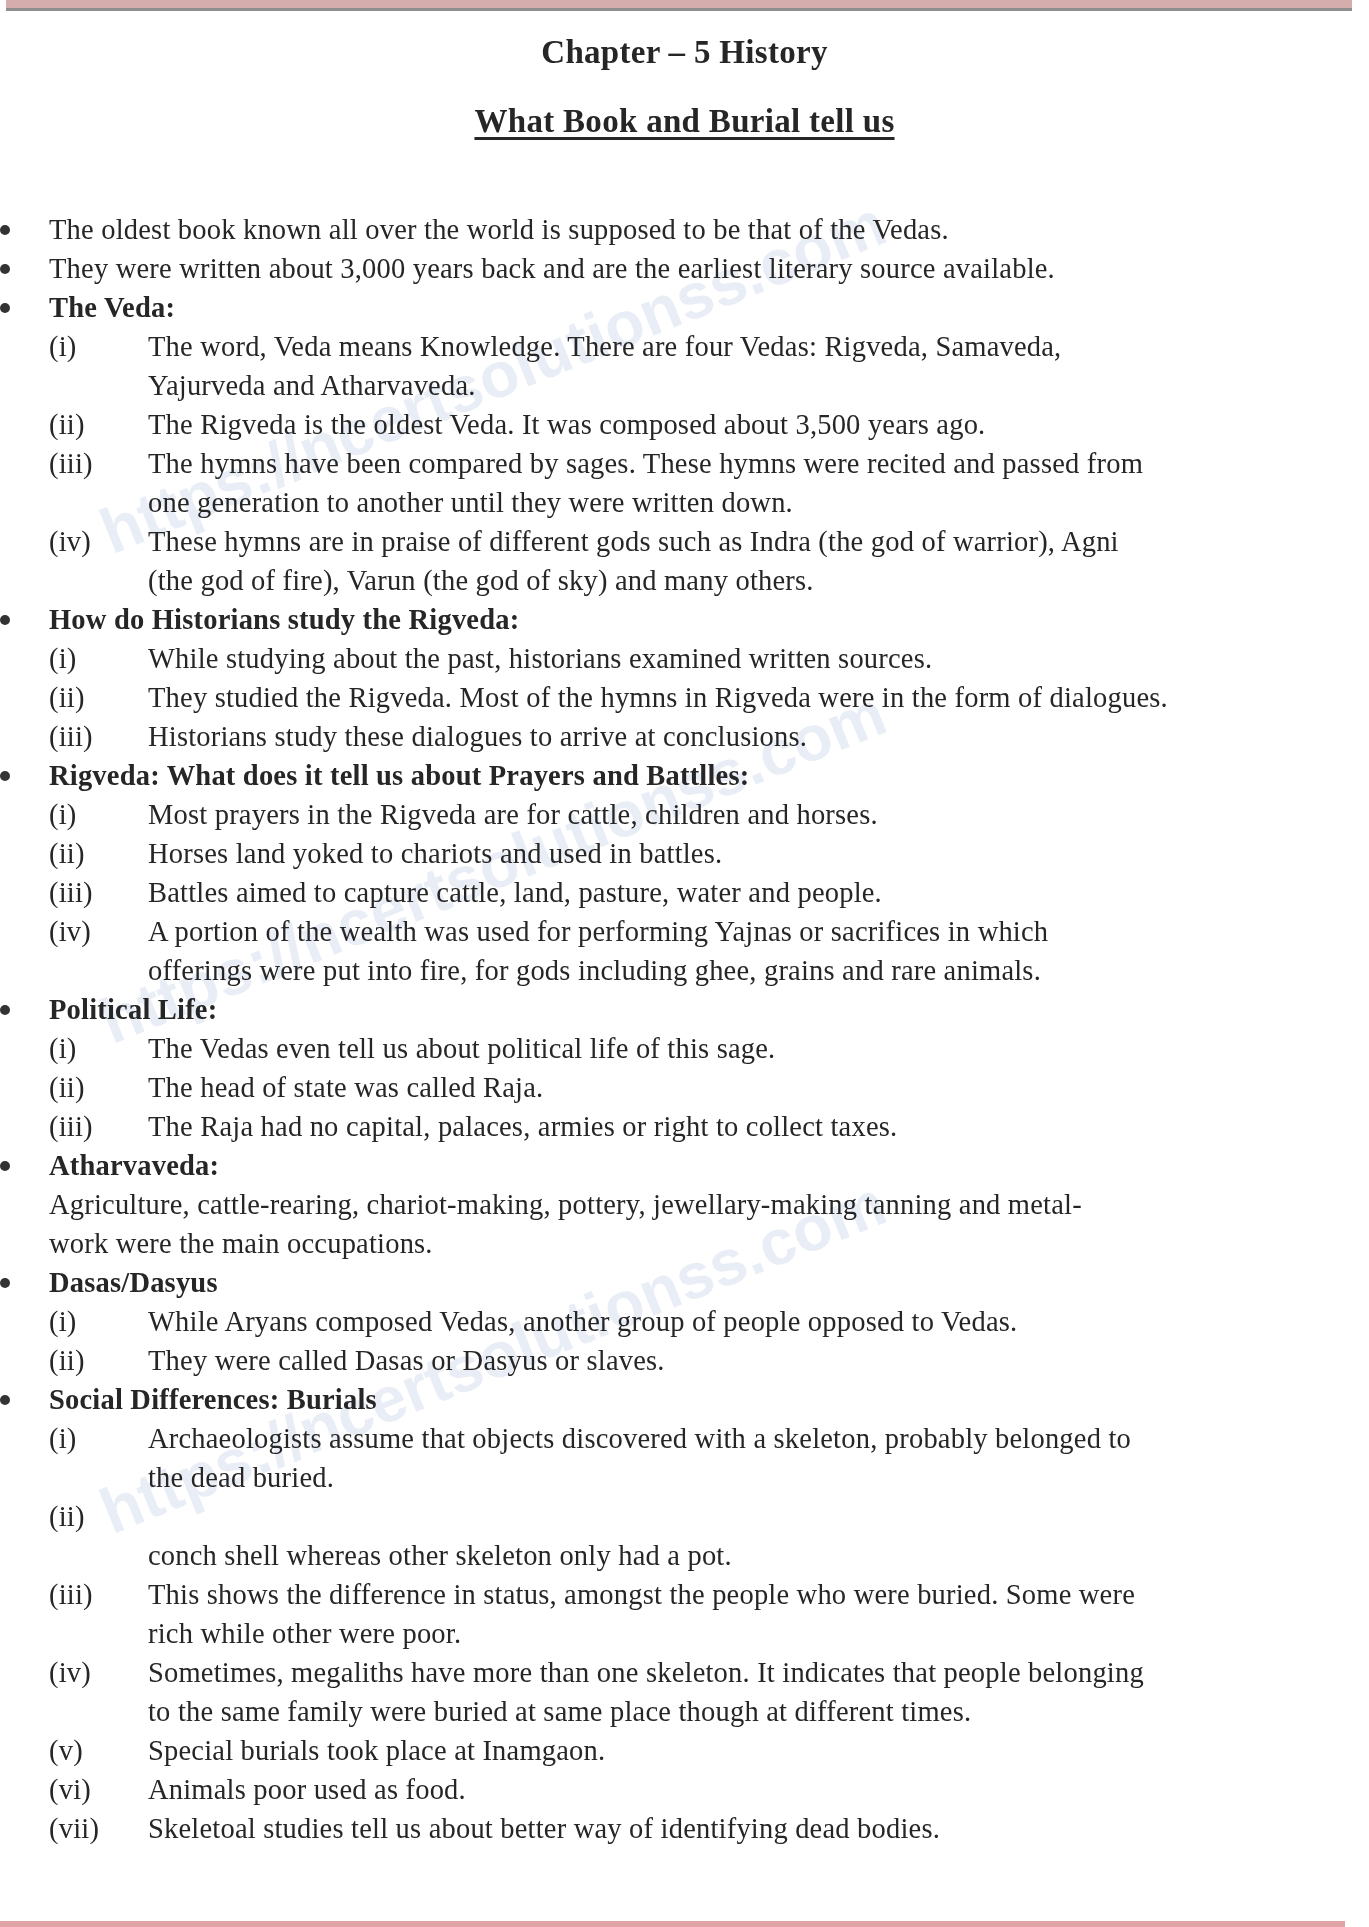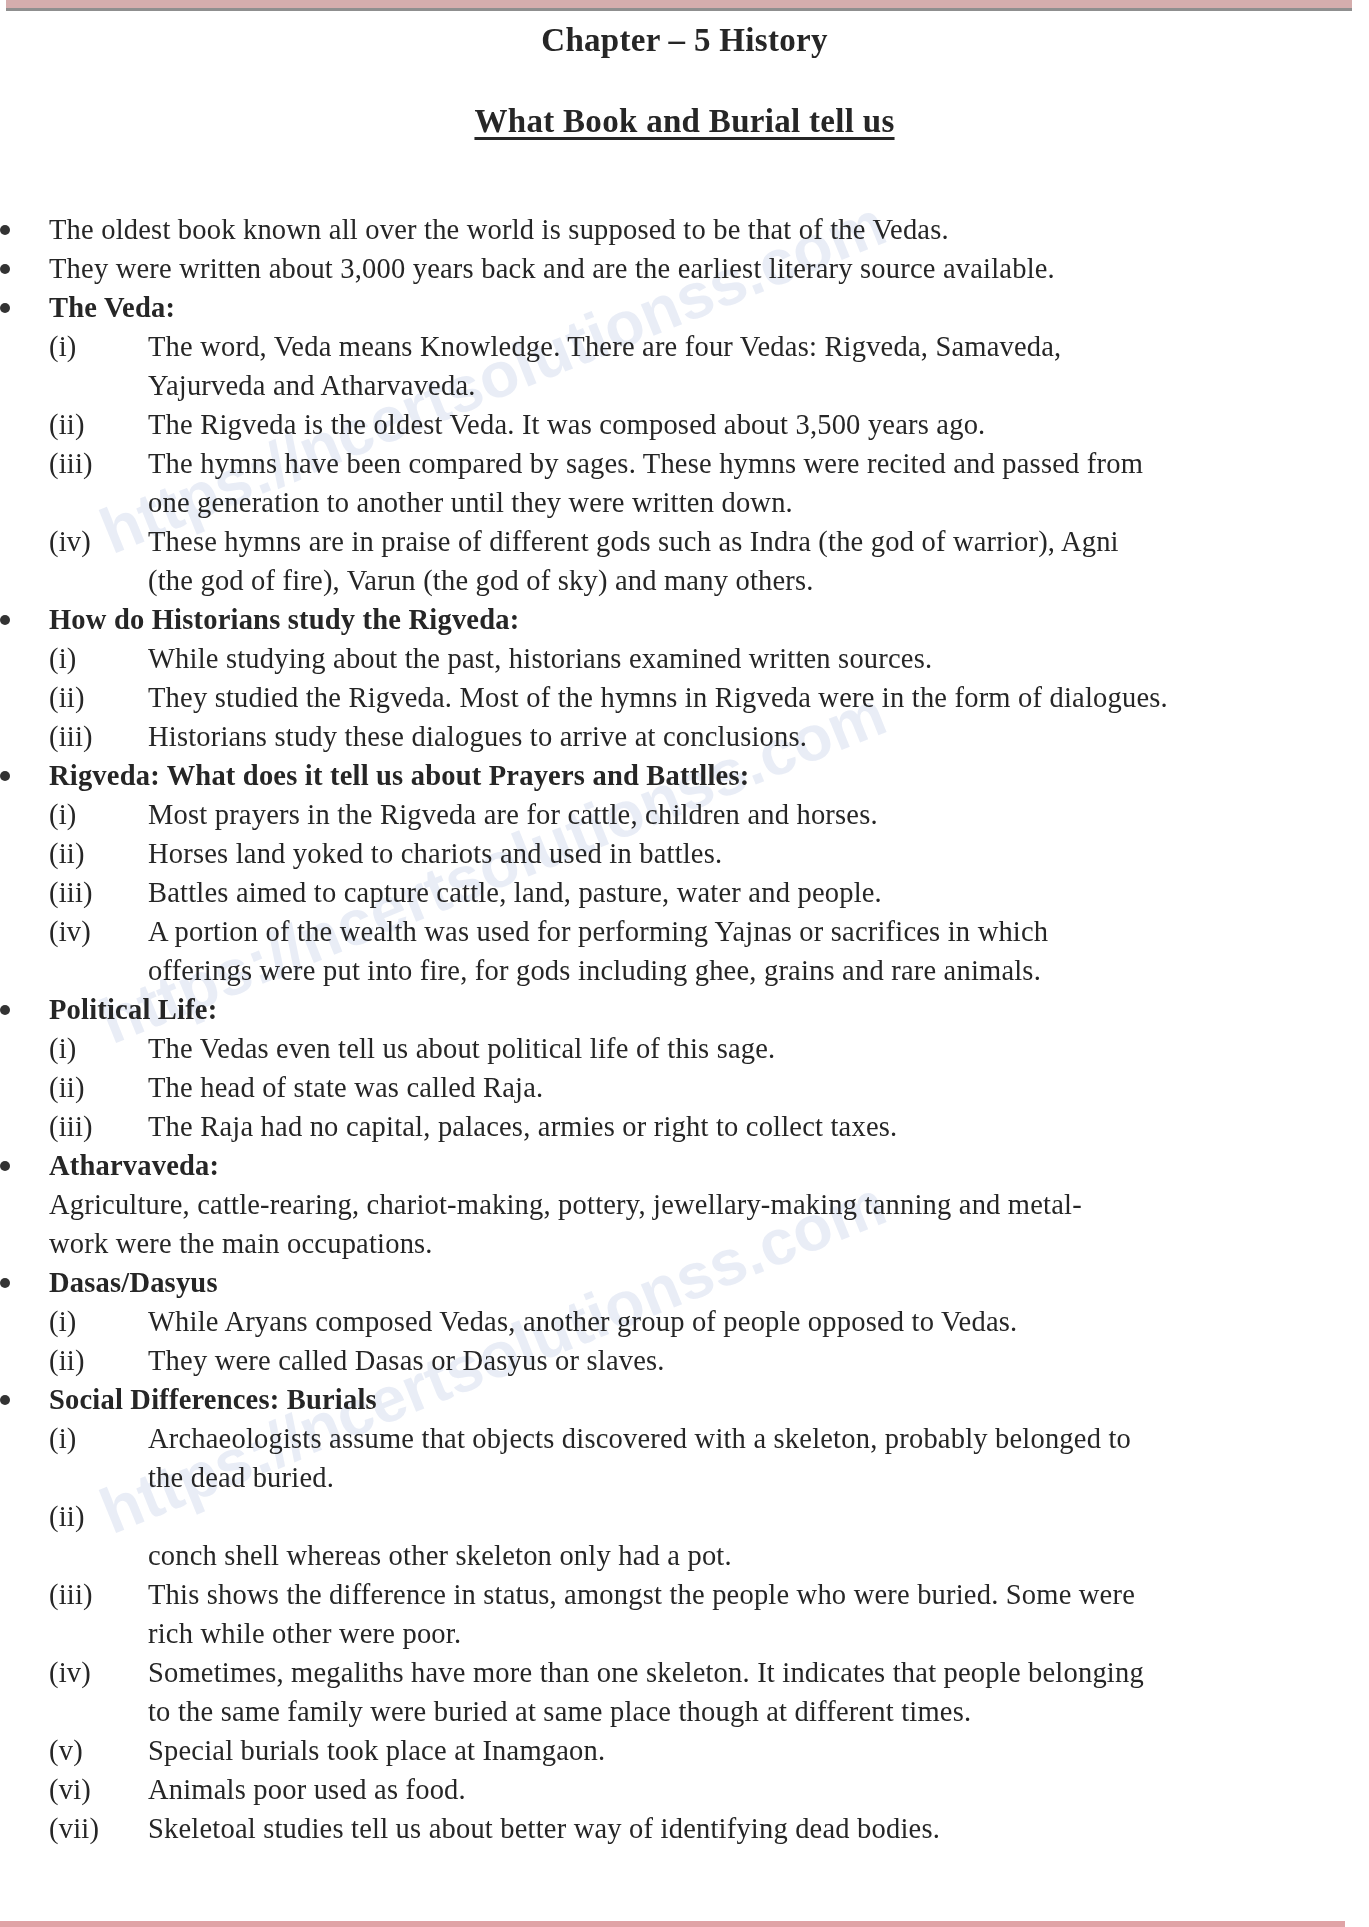--- a/index.html
+++ b/index.html
@@ -3,21 +3,21 @@
   <meta charset="utf-8">
   <style>
     html, body { margin: 0; padding: 0; background: #ffffff; }
     body { width: 1369px; height: 1927px; position: relative; overflow: hidden;
            font-family: "DejaVu Serif", "Liberation Serif", serif; color: #262626; }
     .top-bar { position: absolute; left: 6px; top: 0; width: 1346px; height: 8px; background: #d5adad; }
     .top-bar-shadow { position: absolute; left: 6px; top: 8px; width: 1346px; height: 3px; background: #8f8f8f; }
     .bottom-bar { position: absolute; left: 0; top: 1921px; width: 1345px; height: 6px; background: #e0a3a6; }
     .title { position: absolute; left: 0; width: 1369px; text-align: center; font-weight: bold; font-size: 33px;
              font-family: "Liberation Serif", serif; letter-spacing: 0.3px; }
-    .title.t1 { top: 22px; }
+    .title.t1 { top: 34px; }
     .title.t2 { top: 103px; text-decoration: underline; text-decoration-thickness: 3px; text-underline-offset: 5px; text-align: center; }
     .content { position: absolute; left: 0; top: 210px; width: 1369px; font-size: 28.5px; line-height: 39px;
                font-family: "Liberation Serif", serif; letter-spacing: 0.2px; }
     .line { position: relative; height: 39px; white-space: nowrap; }
     .bullet { position: absolute; left: 0; top: 15px; width: 10px; height: 10px; border-radius: 50%; background: #333; }
     .btext { position: absolute; left: 49px; }
     .bold { font-weight: bold; }
     .num { position: absolute; left: 49px; }
     .stext { position: absolute; left: 148px; text-align: center; }
     .wm { position: absolute; font-family: "Liberation Sans", sans-serif; font-weight: bold; font-size: 64px;

